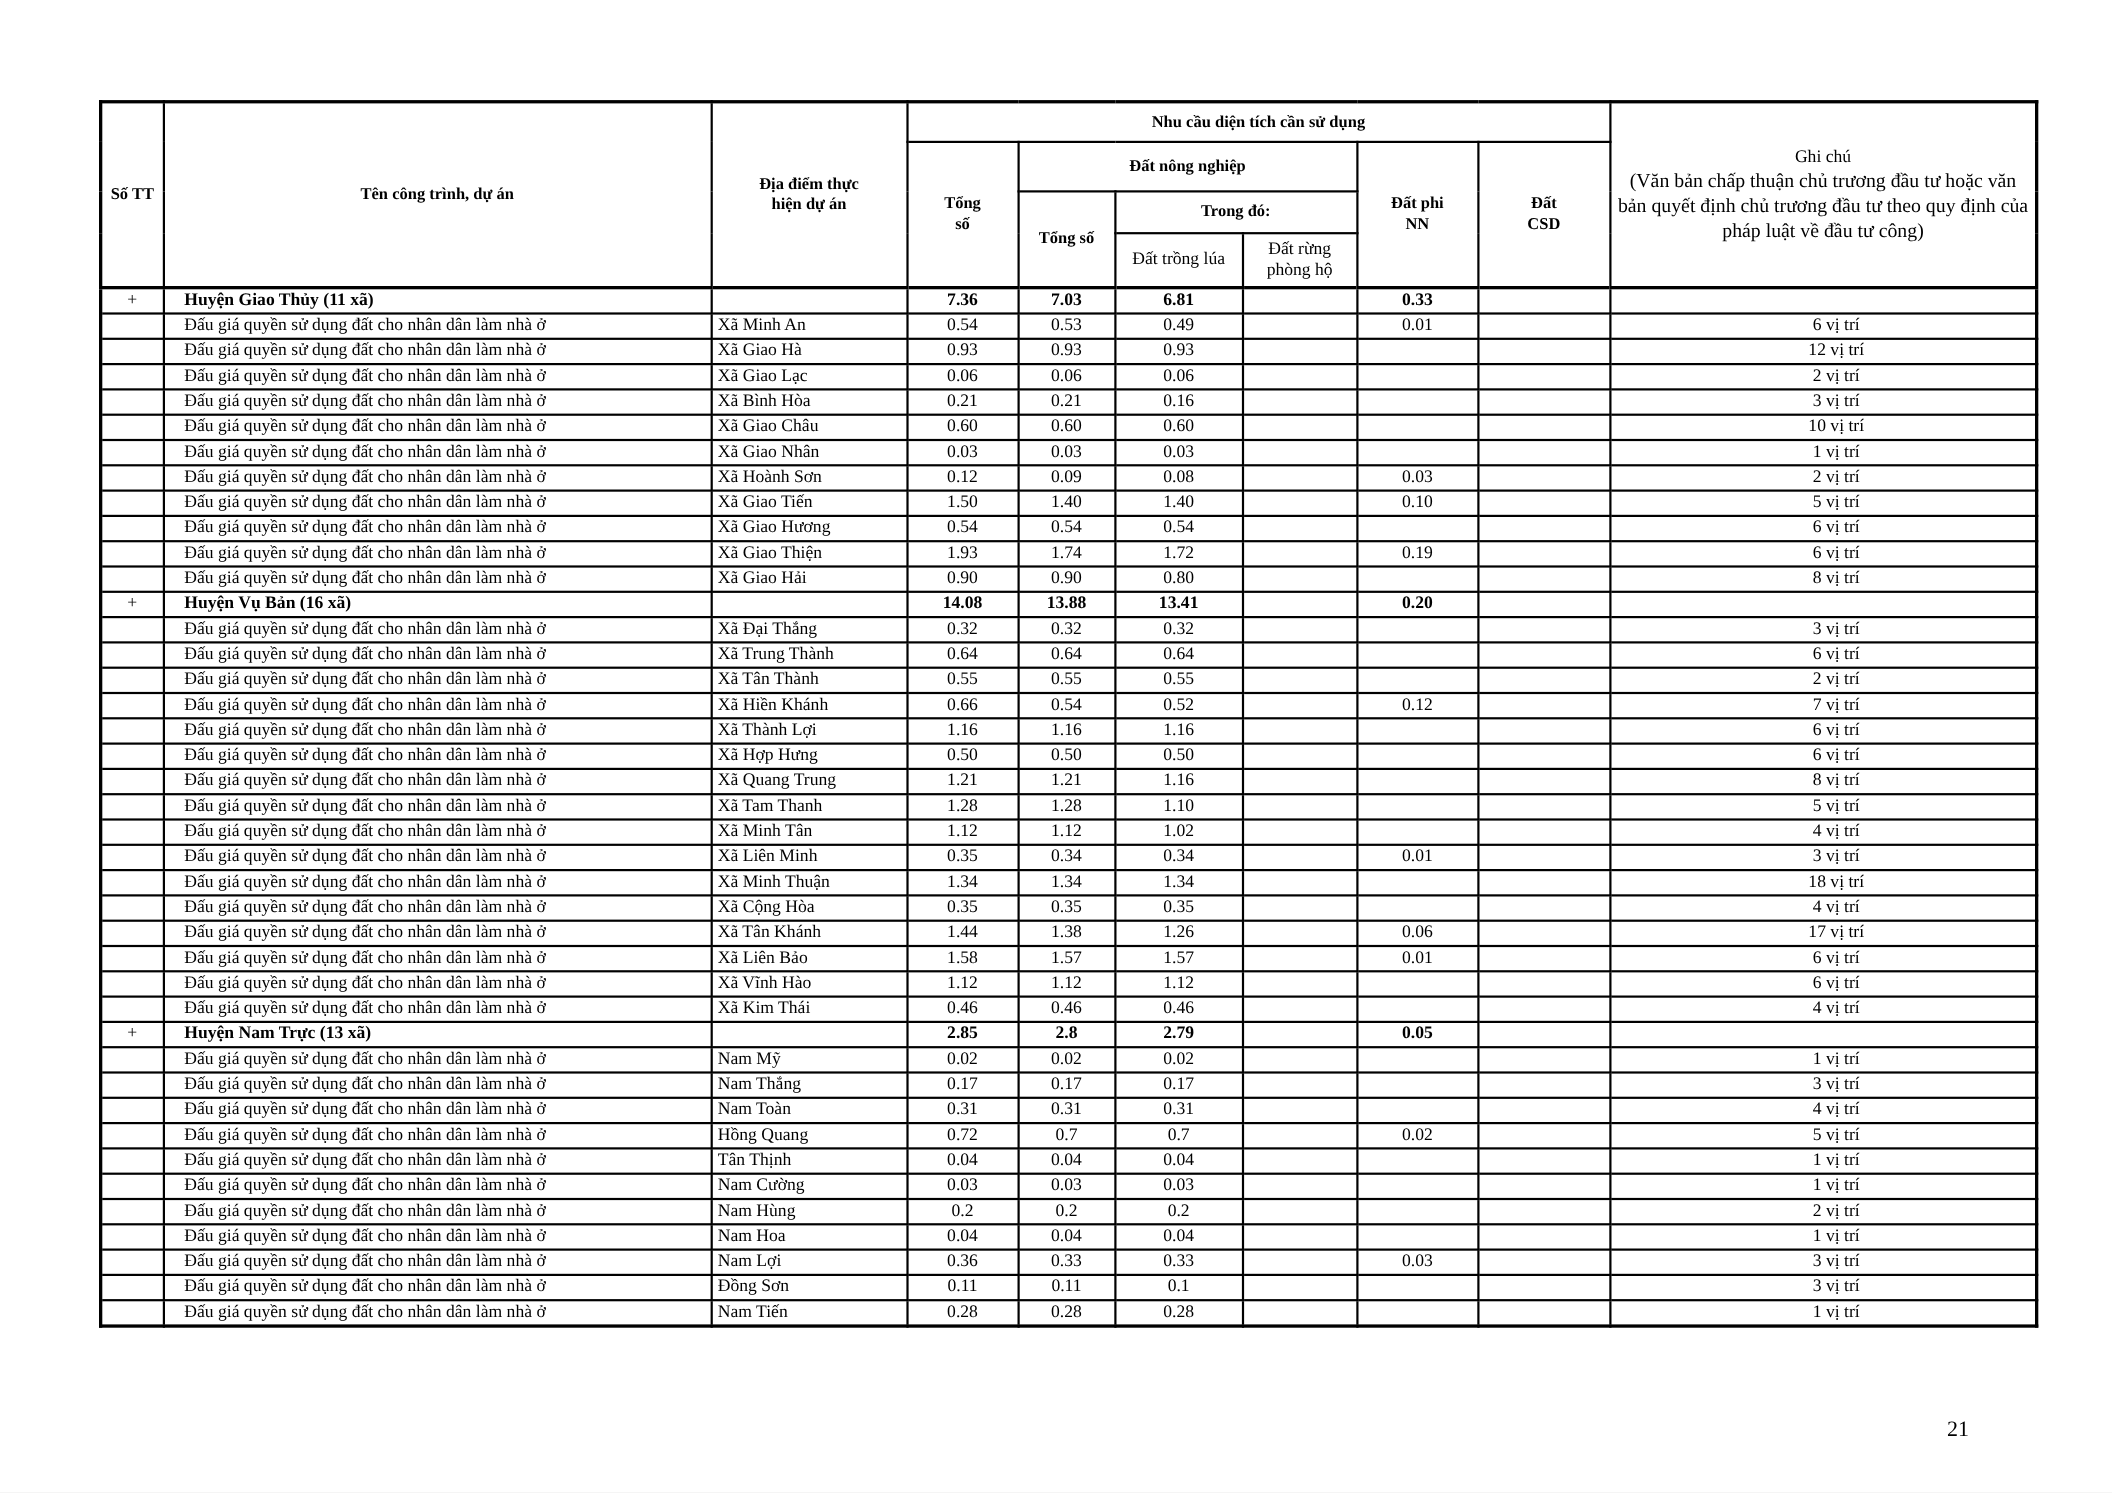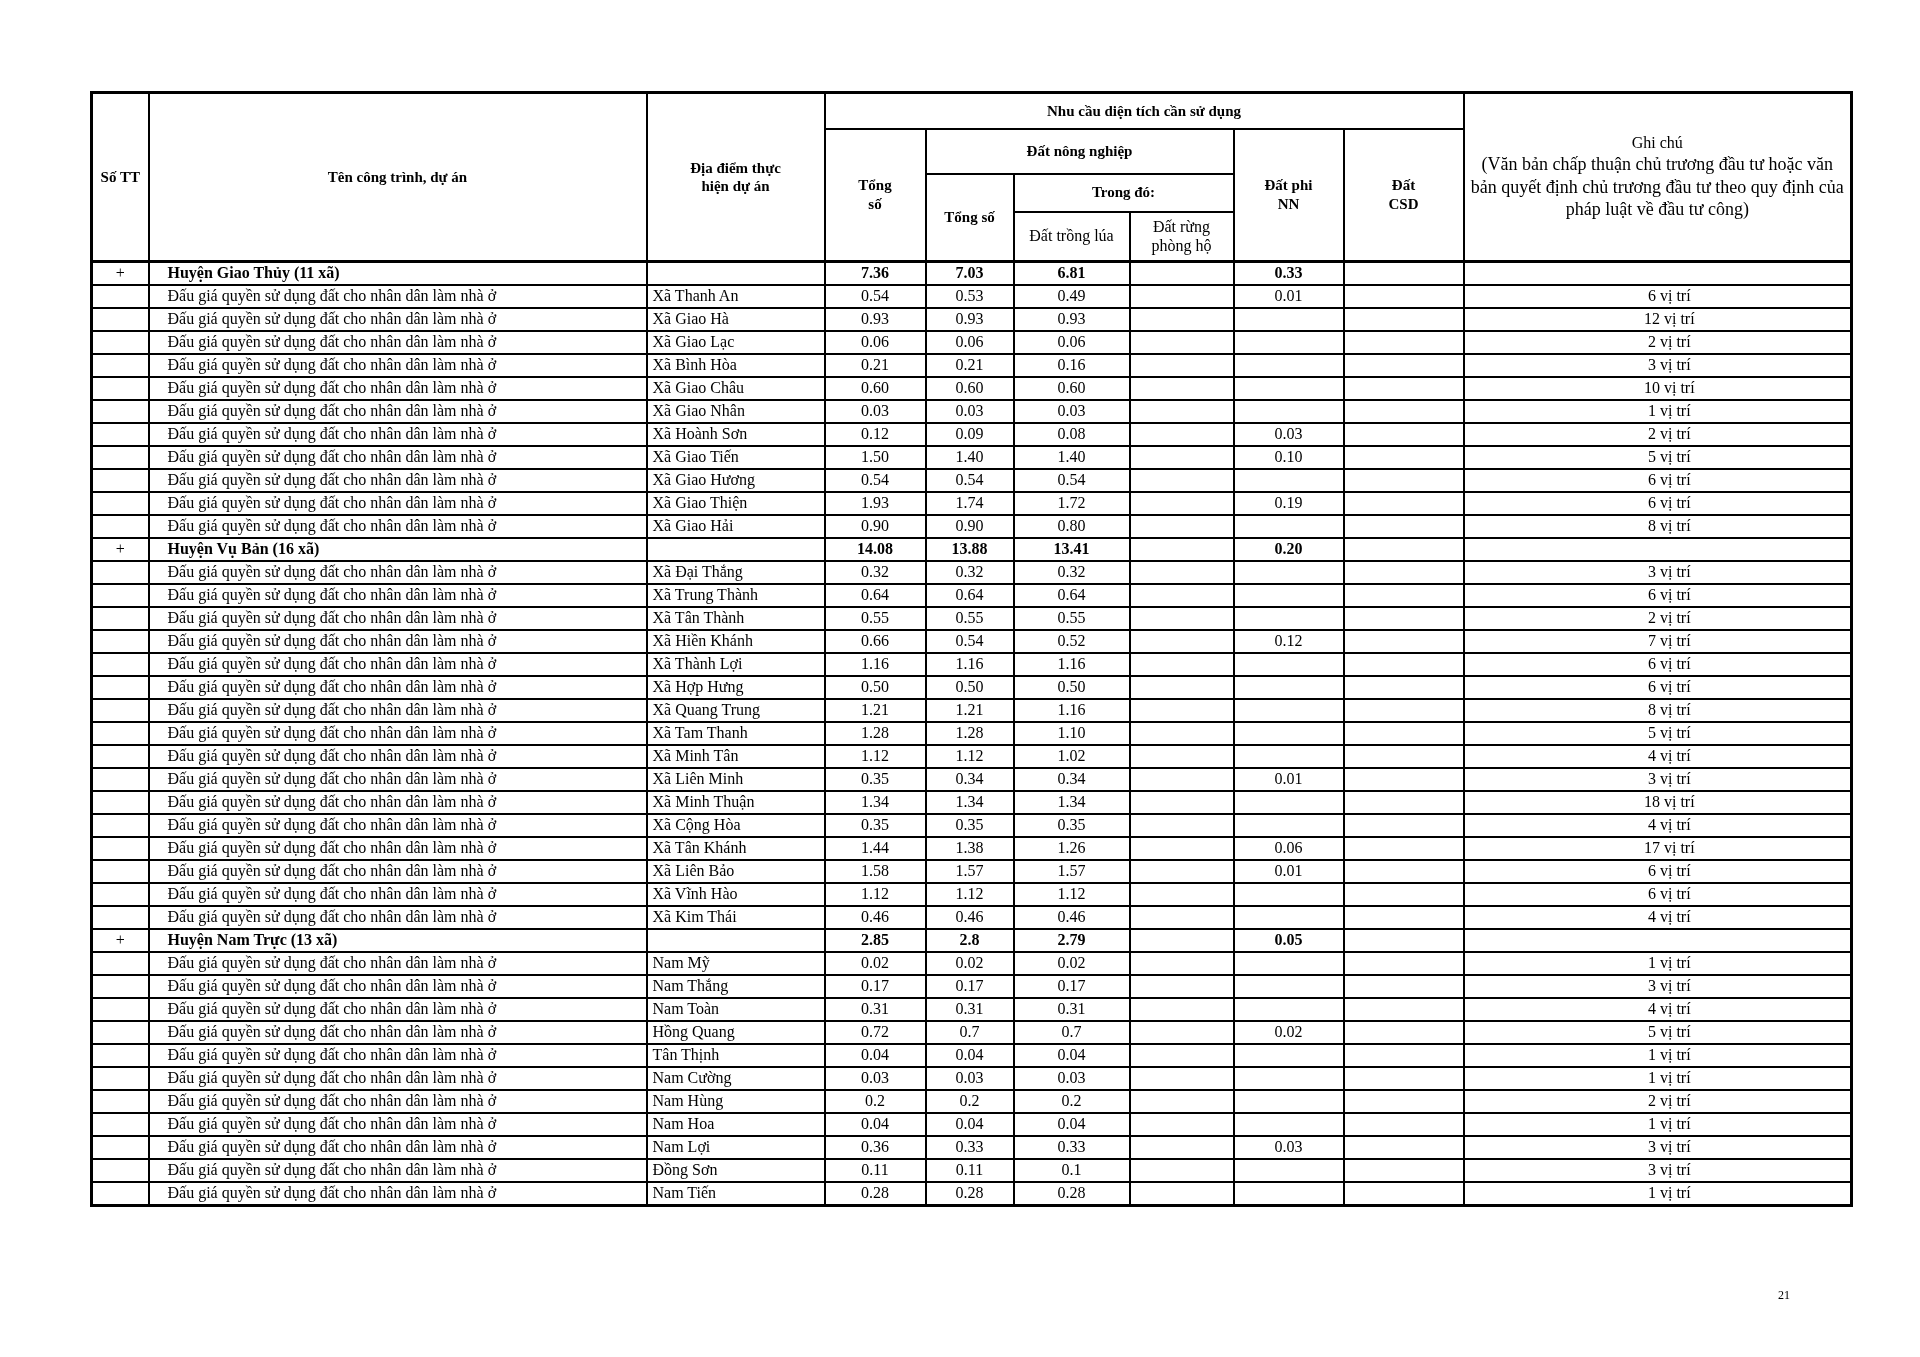--- a/index.html
+++ b/index.html
@@ -33,21 +33,21 @@
   }
   tbody tr.group td { font-weight:bold; }
   tbody tr.group td.c-stt { font-weight:normal; }
   .c-stt  { text-align:center; }
   .c-name { text-align:left; padding-left:18px; }
   .c-loc  { text-align:left; padding-left:5px; }
   .c-num  { text-align:center; }
   .c-note { text-align:center;padding-left:27px; }
   .pageno {
     position:absolute; top:1288px; left:90px; width:1700px;
-    text-align:right; font-size:12px;
+    text-align:right; font-size:20px;
   }
 </style>
 </head>
 <body>
 
 <div class="page">
 
   <table class="main">
     <colgroup>
       <col style="width:57px">
@@ -106,21 +106,21 @@
           <td class="c-num">7.03</td>
           <td class="c-num">6.81</td>
           <td class="c-num"></td>
           <td class="c-num">0.33</td>
           <td class="c-num"></td>
           <td class="c-note"></td>
         </tr>
         <tr>
           <td class="c-stt"></td>
           <td class="c-name">Đấu giá quyền sử dụng đất cho nhân dân làm nhà ở</td>
-          <td class="c-loc">Xã Thanh An</td>
+          <td class="c-loc">Xã Minh An</td>
           <td class="c-num">0.54</td>
           <td class="c-num">0.53</td>
           <td class="c-num">0.49</td>
           <td class="c-num"></td>
           <td class="c-num">0.01</td>
           <td class="c-num"></td>
           <td class="c-note">6 vị trí</td>
         </tr>
         <tr>
           <td class="c-stt"></td>

